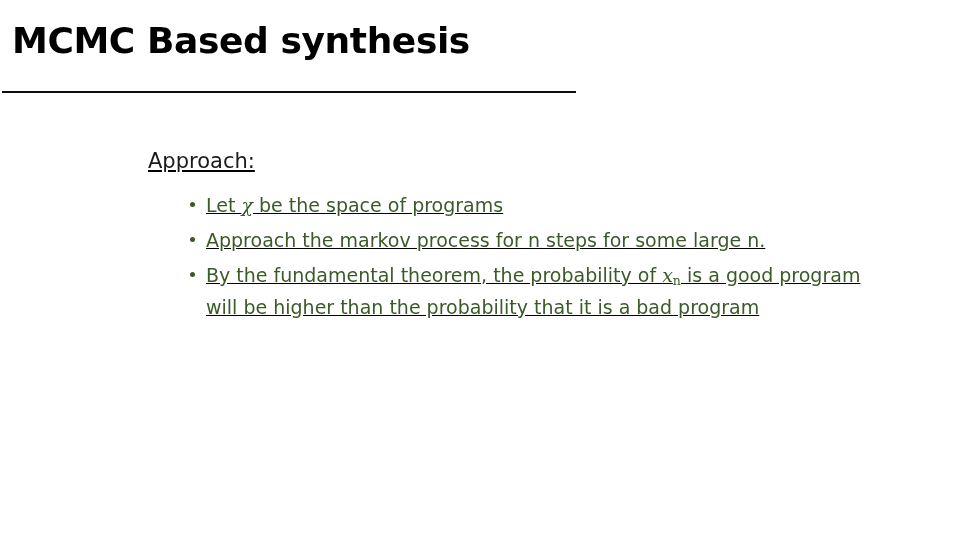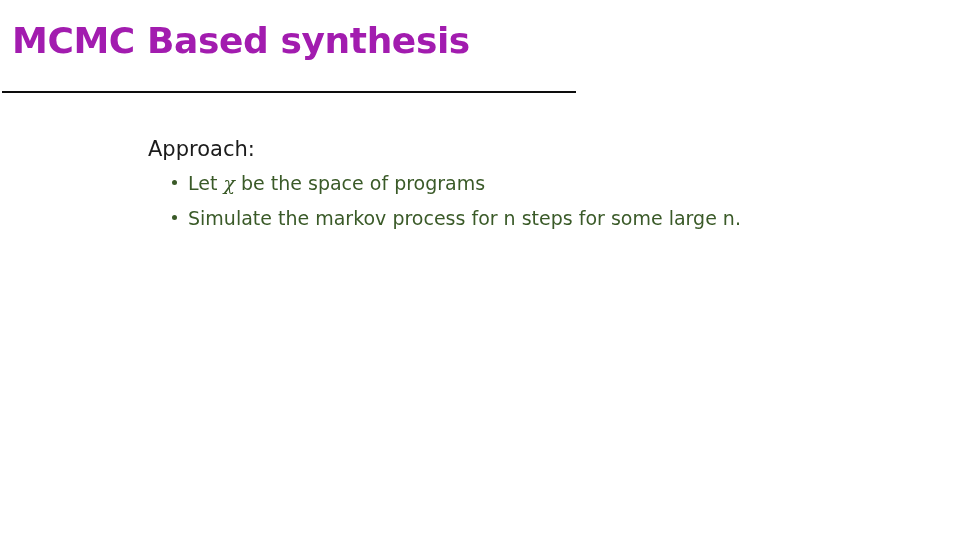--- a/index.html
+++ b/index.html
@@ -32,53 +32,54 @@
   }
   .slide-title {
     position: absolute;
     left: 12px;
     top: 0;
     margin: 0;
     font-family: "DejaVu Sans", sans-serif;
     font-size: 36px;
     font-weight: bold;
     letter-spacing: -0.4px;
-    color: #a21caf;
+    color: #000000;
     line-height: 46px;
     white-space: nowrap;
   }
   .title-rule {
     position: absolute;
     left: 2px;
     top: 73px;
     width: 574px;
     height: 2px;
     background: #0d0d0d;
   }
 
   
   .body-block {
     position: absolute;
     left: 148px;
-    top: 136px;
+    top: 148px;
     width: 760px;
+    text-decoration: underline;
   }
   .approach-heading {
     margin: 0 0 8px 0;
     font-family: "DejaVu Sans", sans-serif;
     font-size: 21px;
     font-weight: normal;
     color: #1b1b1b;
     line-height: 26px;
     white-space: nowrap;
   }
 
   .bullet-list {
     list-style: none;
-    margin: 0;
+    margin: 18px;
     padding: 0;
   }
   .bullet-item {
     position: relative;
     padding-left: 40px;
     margin-bottom: 9px;
     font-family: "DejaVu Sans", sans-serif;
     font-size: 19px;
     line-height: 26px;
     color: #3a5a28;
@@ -127,18 +128,22 @@
   <div class="body-block">
     <p class="approach-heading">Approach:</p>
 
     <ul class="bullet-list">
       <li class="bullet-item">
         <span class="bullet-dot"></span>
         <span class="bullet-text">Let <span class="math">χ</span> be the space of programs</span>
       </li>
       <li class="bullet-item">
         <span class="bullet-dot"></span>
-        <span class="bullet-text">Simulate the markov process for n steps for some large n.</span>
+        <span class="bullet-text">Approach the markov process for n steps for some large n.</span>
+      </li>
+      <li class="bullet-item">
+        <span class="bullet-dot"></span>
+        <span class="bullet-text">By the fundamental theorem, the probability of <span class="math">x<sub class="math-sub-italic">n</sub></span> is a good program will be higher than the probability that it is a bad program</span>
       </li>
     </ul>
   </div>
 
 </div>
 
 </body></html>

